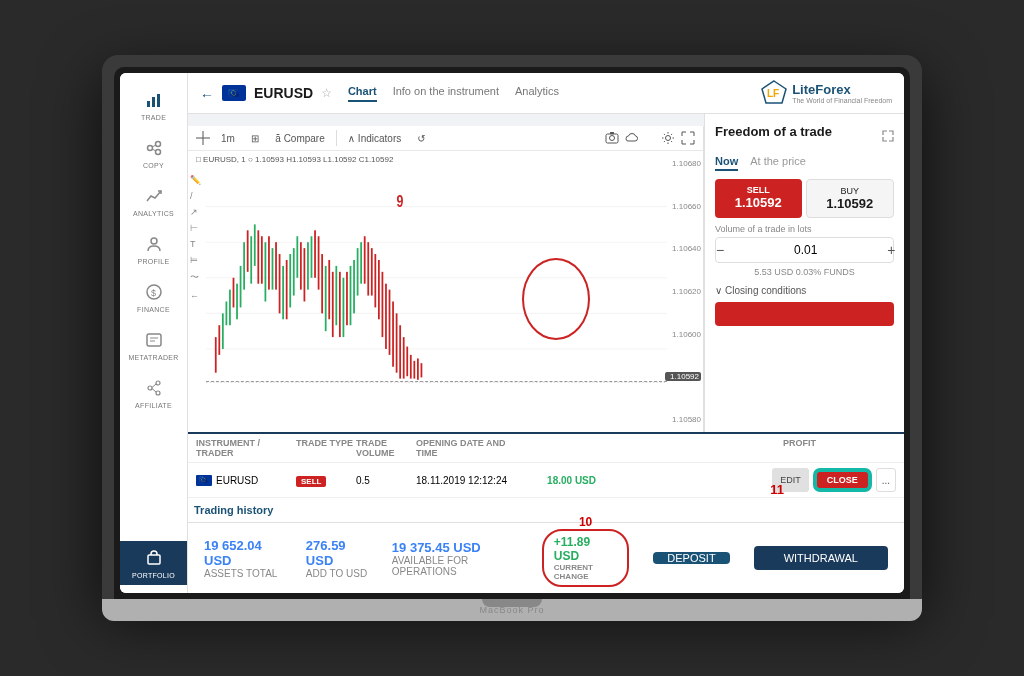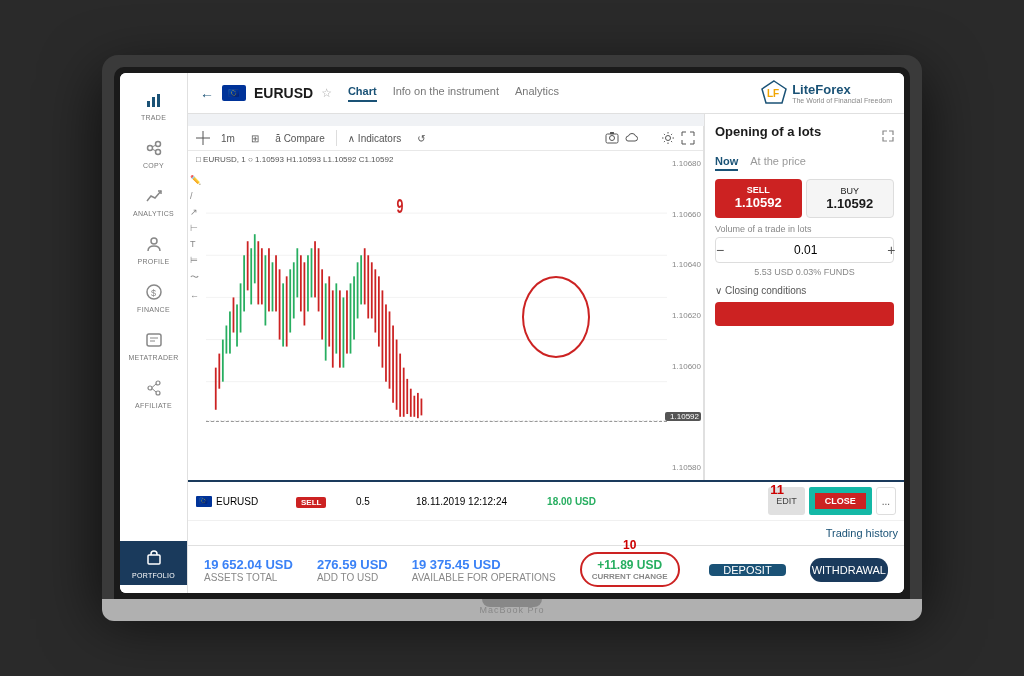--- a/index.html
+++ b/index.html
@@ -385,44 +385,45 @@
       border-radius: 3px;
       font-size: 9px;
       padding: 3px 8px;
       cursor: pointer;
       color: #444;
     }
 
     .close-btn-trade {
       background: #cc2222;
       color: #fff;
-      border: 6px solid #14b8a6;
-      border-radius: 2px;
+      border: 4px solid #14b8a6;
+      border-radius: 7px;
       font-size: 9px;
       font-weight: bold;
       padding: 3px 10px;
       cursor: pointer;
     }
 
     .more-btn {
       background: none;
       border: 1px solid #ddd;
       border-radius: 3px;
       font-size: 10px;
       padding: 2px 5px;
       cursor: pointer;
       color: #555;
     }
 
     .trading-history {
-      text-align: right;
+      text-align: left;
       color: #1a5276;
       font-size: 11px;
       padding: 6px;
       cursor: pointer;
+      font-weight: bold;
     }
 
     
     .stats-bar {
       background: #fff;
       border-top: 1px solid #e0e0e0;
       display: flex;
       align-items: center;
       padding: 6px 16px;
       gap: 24px;
@@ -451,22 +452,22 @@
       padding: 0 14px;
       font-size: 11px;
       cursor: pointer;
       margin-left: auto;
     }
 
     .withdrawal-btn {
       background: #1a3a5c;
       color: #fff;
       border: none;
-      border-radius: 11px;
-      padding: 6px 2px;
+      border-radius: 4px;
+      padding: 6px 30px;
       font-size: 11px;
       cursor: pointer;
     }
 
     .chart-price-axis {
       position: absolute;
       right: 2px;
       top: 0;
       bottom: 0;
       width: 36px;
@@ -742,21 +743,21 @@
                     <span>1.10580</span>
                   </div>
 
                   <div style="position:absolute;right:36px;width:calc(100% - 54px);top:calc(82%);border-top:1px dashed #999;pointer-events:none;"></div>
 
                 </div>
               </div>
 
               <div class="right-panel">
                 <div style="display:flex;align-items:center;justify-content:space-between;margin-bottom:8px;">
-                  <span class="panel-title">Opening of a lots</span>
+                  <span class="panel-title">Freedom of a trade</span>
                   <svg width="12" height="12" viewBox="0 0 12 12">
                     <path d="M7 1h4v4M5 11H1V7M11 7v4H7M1 5V1h4" stroke="#888" stroke-width="1.2" fill="none"></path>
                   </svg>
                 </div>
 
                 <div class="now-atprice">
                   <span class="now-btn">Now</span>
                   <span class="atprice-btn">At the price</span>
                 </div>
 
@@ -780,20 +781,27 @@
 
                 <div class="funds-info">5.53 USD  0.03% FUNDS</div>
 
                 <div class="closing-cond">∨ Closing conditions</div>
 
                 <button class="trade-btn" style="height:24px;"></button>
               </div>
             </div>
 
             <div class="portfolio-section">
+              <div class="portfolio-header">
+                <span class="col-instrument">INSTRUMENT / TRADER</span>
+                <span class="col-type">TRADE TYPE</span>
+                <span class="col-volume">TRADE VOLUME</span>
+                <span class="col-date">OPENING DATE AND TIME</span>
+                <span class="col-profit" style="margin-left:auto;margin-right:80px;">PROFIT</span>
+              </div>
 
               <div class="portfolio-row">
                 <div class="col-instrument" style="display:flex;align-items:center;gap:4px;">
                   <div style="width:16px;height:11px;background:#003399;border-radius:1px;display:inline-flex;align-items:center;justify-content:center;font-size:7px;">🇪🇺</div>
                   <span>EURUSD</span>
                 </div>
                 <div class="col-type">
                   <span class="sell-badge">SELL</span>
                 </div>
                 <span class="col-volume">0.5</span>

